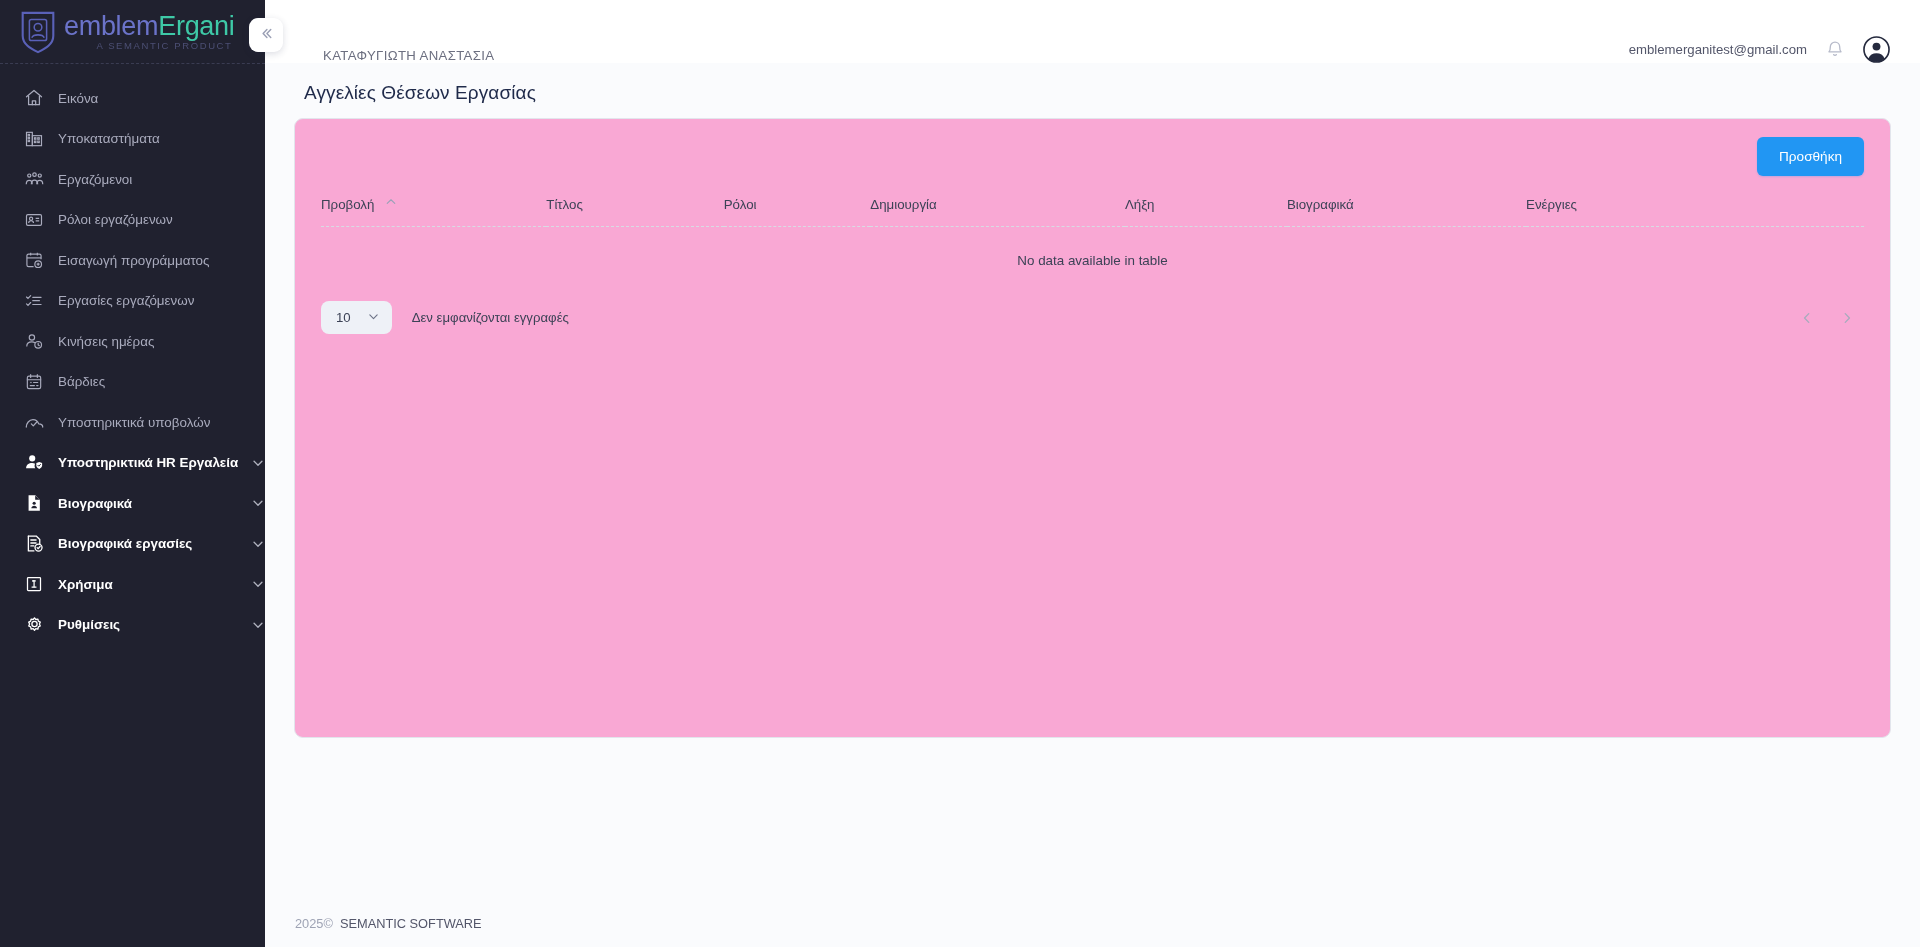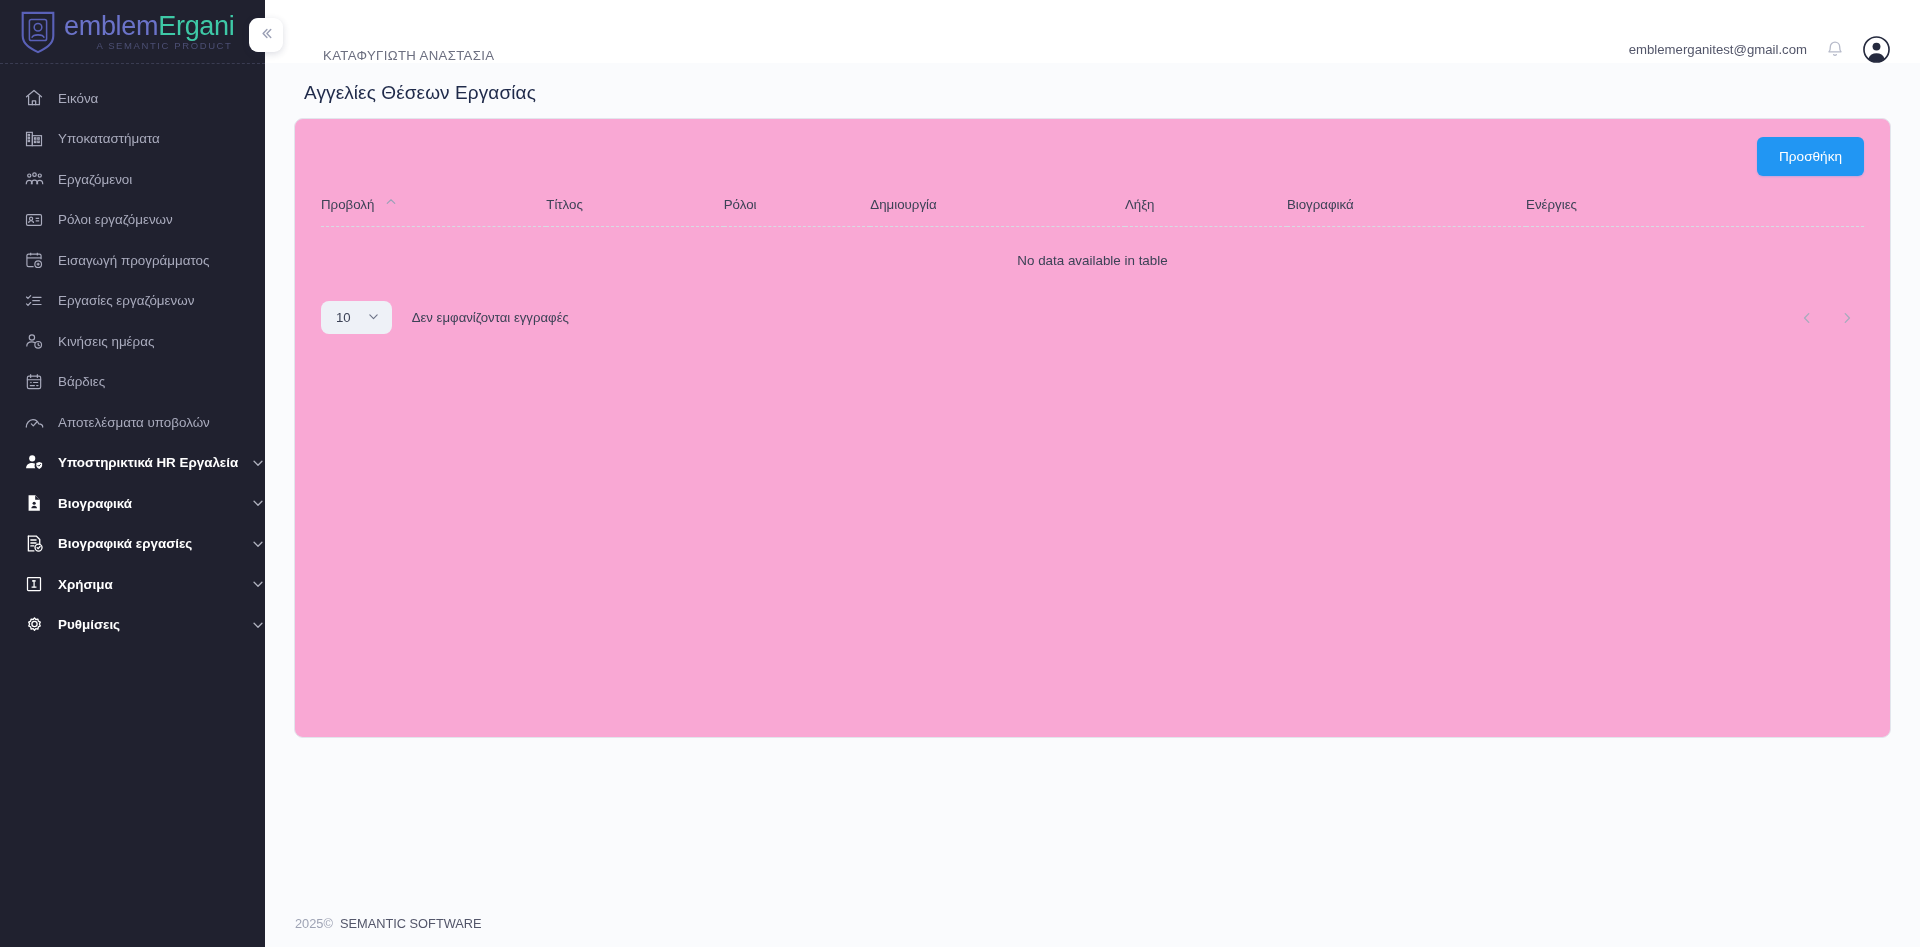--- a/index.html
+++ b/index.html
@@ -316,21 +316,21 @@
         <span class="nav-label">Βάρδιες</span>
       </div>
 
       <div class="nav-item">
         <span class="ic">
           <svg viewBox="0 0 24 24" width="21" height="21" fill="none" stroke="#a9abbd" stroke-width="1.4" stroke-linecap="round" stroke-linejoin="round">
             <path d="M2.6 17.2c0-3.9 3.3-8.6 7.6-8.6 4 0 6 3 6.6 5 2.6 0 4.6 1.6 4.6 3.6"></path>
             <path d="M8.4 13.6l2.2 2.2 4-4.4"></path>
           </svg>
         </span>
-        <span class="nav-label">Αποτελέσματα υποβολών</span>
+        <span class="nav-label">Υποστηρικτικά υποβολών</span>
       </div>
 
       <div class="nav-item active-white">
         <span class="ic">
           <svg viewBox="0 0 24 24" width="21" height="21" fill="#ffffff">
             <circle cx="9.4" cy="7.3" r="3.5"></circle>
             <path d="M2.4 18.6c0-3.7 3.1-5.9 7-5.9 1.2 0 2.3.2 3.3.6-.4.8-.6 1.7-.6 2.6 0 1 .3 2 .8 2.7H2.4z"></path>
             <path d="M17.4 11.3l3.3 1.3v2.6c0 2-1.5 3.5-3.3 4.1-1.8-.6-3.3-2.1-3.3-4.1v-2.6l3.3-1.3z"></path>
             <path d="M15.9 15.2l1 1 1.9-2" stroke="#20212f" stroke-width="1.1" fill="none" stroke-linecap="round" stroke-linejoin="round"></path>
           </svg>

